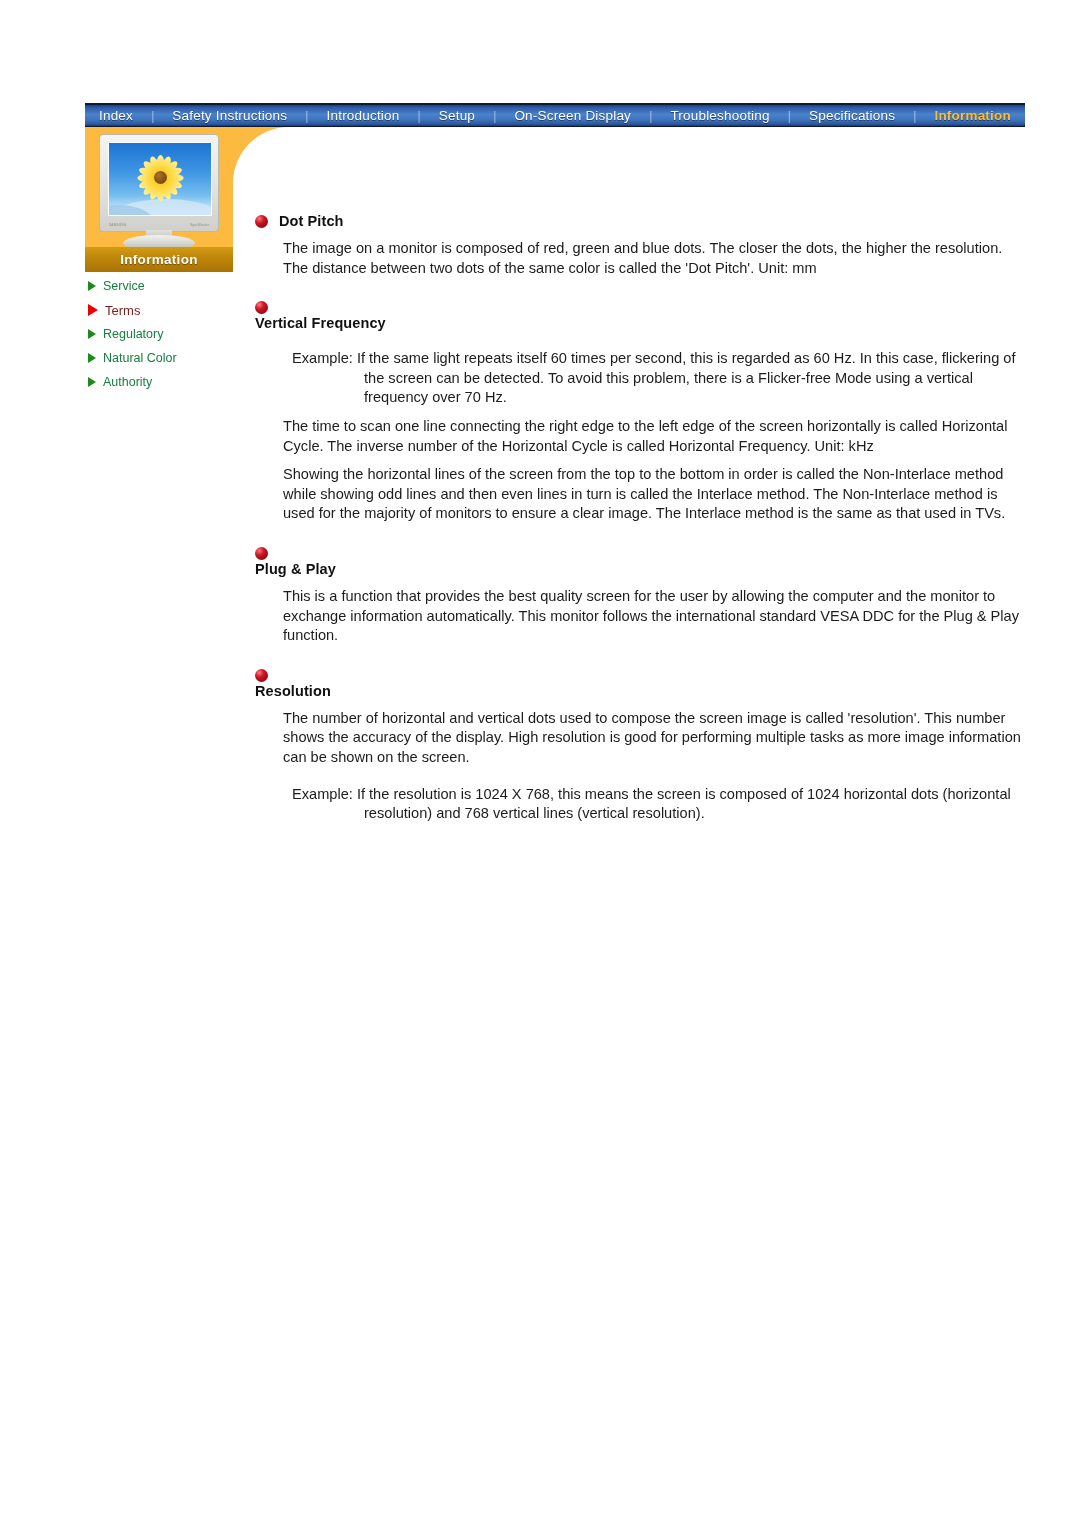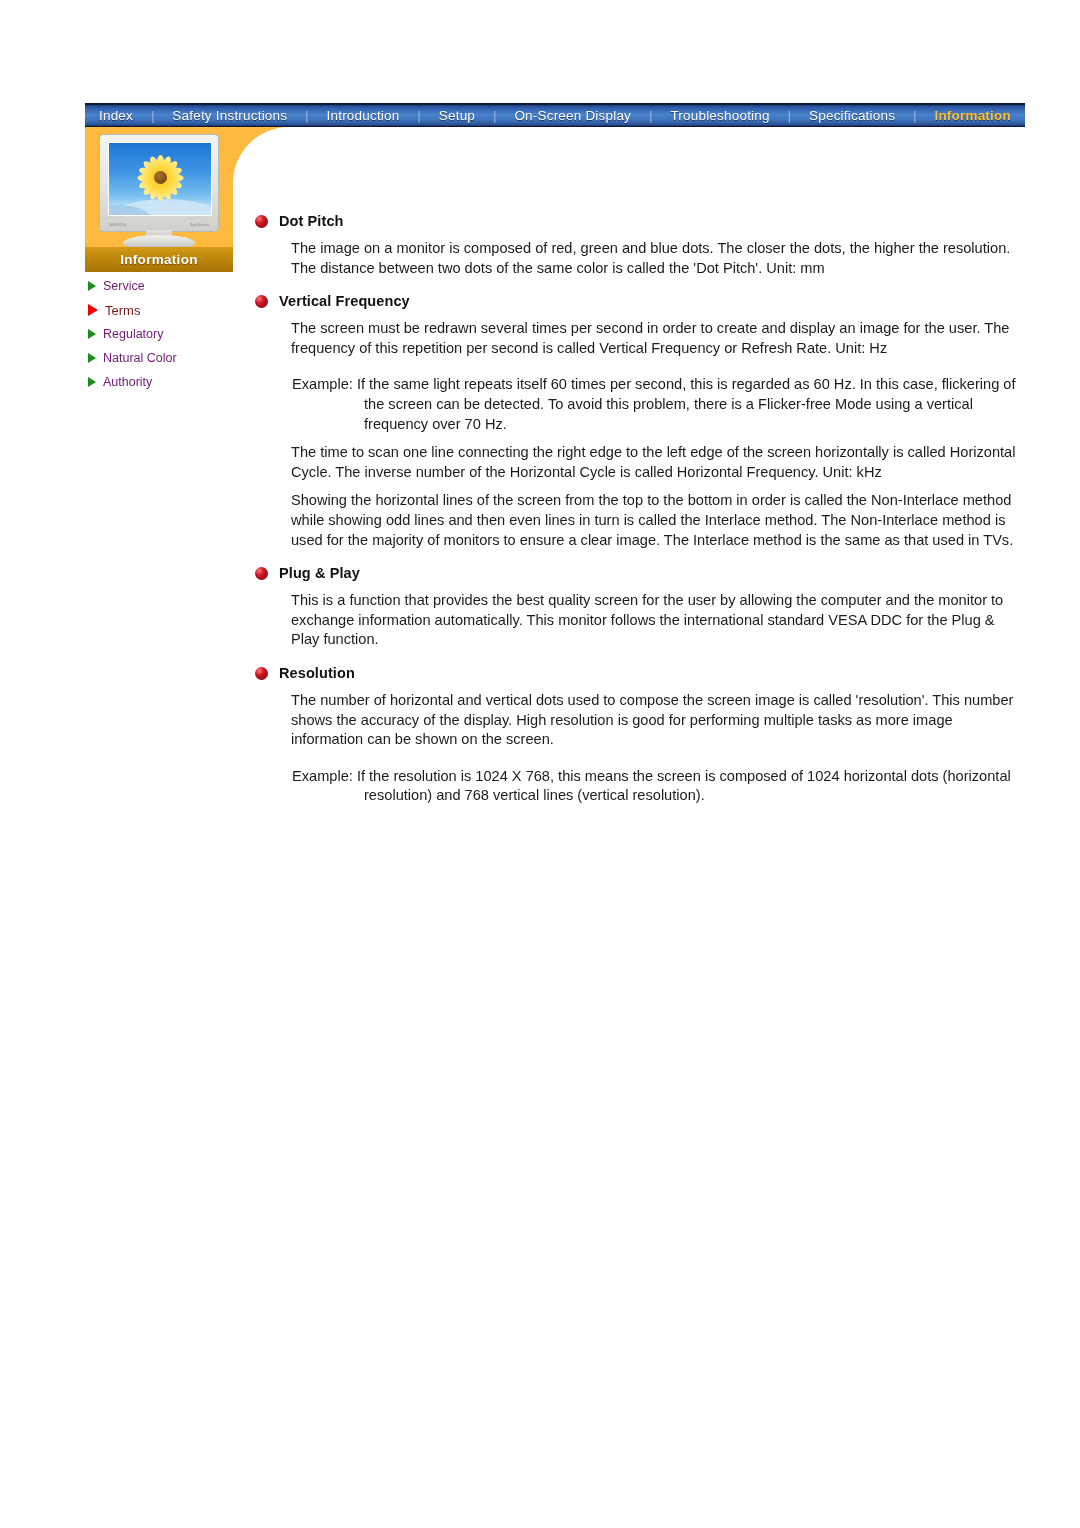--- a/index.html
+++ b/index.html
@@ -248,21 +248,21 @@
     margin-right: 7px;
     flex: none;
   }
   .side-item.active .tri {
     border-top-width: 6px;
     border-bottom-width: 6px;
     border-left: 10px solid #ee0000;
   }
   .side-item .side-label {
     font-size: 12.5px;
-    color: #701a75;
+    color: #15803d;
     font-family: "Liberation Sans", sans-serif;
   }
   .side-item.active .side-label {
     font-size: 13px;
     color: #7f1d1d;
   }
 
   
   .content {
     position: absolute;
@@ -285,39 +285,39 @@
     flex: none;
   }
   .sec-title {
     font-size: 14.5px;
     font-weight: bold;
     color: #111111;
     letter-spacing: 0.1px;
     line-height: 18px;
   }
   .para {
-    margin-left: 36px;
+    margin-left: 28px;
     font-size: 14.6px;
     line-height: 19.6px;
     color: #1c1c1c;
     margin-top: 9px;
     max-width: 740px;
   }
   .example {
     margin-left: 37px;
     font-size: 14.6px;
     line-height: 19.6px;
     color: #1c1c1c;
     margin-top: 17px;
     padding-left: 72px;
     text-indent: -72px;
     max-width: 735px;
   }
   .sec-block { margin-bottom: 0; }
-  .gap-head { margin-top: 14px; }
+  .gap-head { margin-top: 20px; flex-direction: column; }
 </style>
 </head>
 <body>
 
 <div class="navbar" id="navbar">
     <span class="nav-item">Index</span>
     <span class="nav-sep">|</span>
     <span class="nav-item">Safety Instructions</span>
     <span class="nav-sep">|</span>
     <span class="nav-item">Introduction</span>
@@ -401,21 +401,20 @@
         <span class="bullet"></span>
         <span class="sec-title">Dot Pitch</span>
       </div>
       <div class="para">The image on a monitor is composed of red, green and blue dots. The closer the dots, the higher the resolution. The distance between two dots of the same color is called the 'Dot Pitch'. Unit: mm</div>
     </div>
     <div class="sec-block">
       <div class="sec-head gap-head">
         <span class="bullet"></span>
         <span class="sec-title">Vertical Frequency</span>
       </div>
-      <div class="para">The screen must be redrawn several times per second in order to create and display an image for the user. The frequency of this repetition per second is called Vertical Frequency or Refresh Rate. Unit: Hz</div>
       <div class="example">Example: If the same light repeats itself 60 times per second, this is regarded as 60 Hz. In this case, flickering of the screen can be detected. To avoid this problem, there is a Flicker-free Mode using a vertical frequency over 70 Hz.</div>
     </div>
     <div class="sec-block">
       <div class="para">The time to scan one line connecting the right edge to the left edge of the screen horizontally is called Horizontal Cycle. The inverse number of the Horizontal Cycle is called Horizontal Frequency. Unit: kHz</div>
     </div>
     <div class="sec-block">
       <div class="para">Showing the horizontal lines of the screen from the top to the bottom in order is called the Non-Interlace method while showing odd lines and then even lines in turn is called the Interlace method. The Non-Interlace method is used for the majority of monitors to ensure a clear image. The Interlace method is the same as that used in TVs.</div>
     </div>
     <div class="sec-block">
       <div class="sec-head gap-head">

